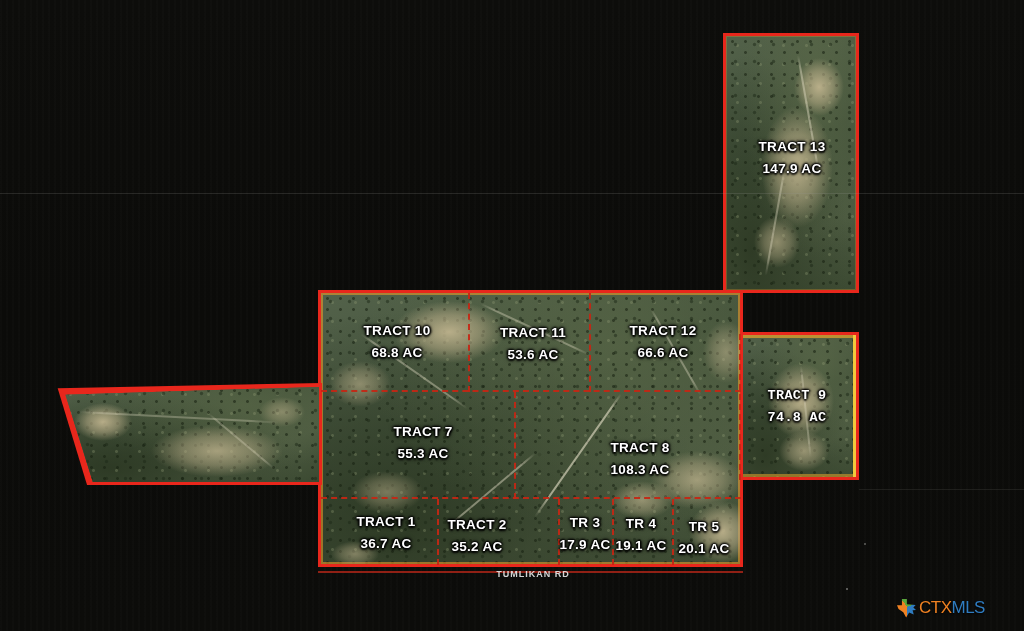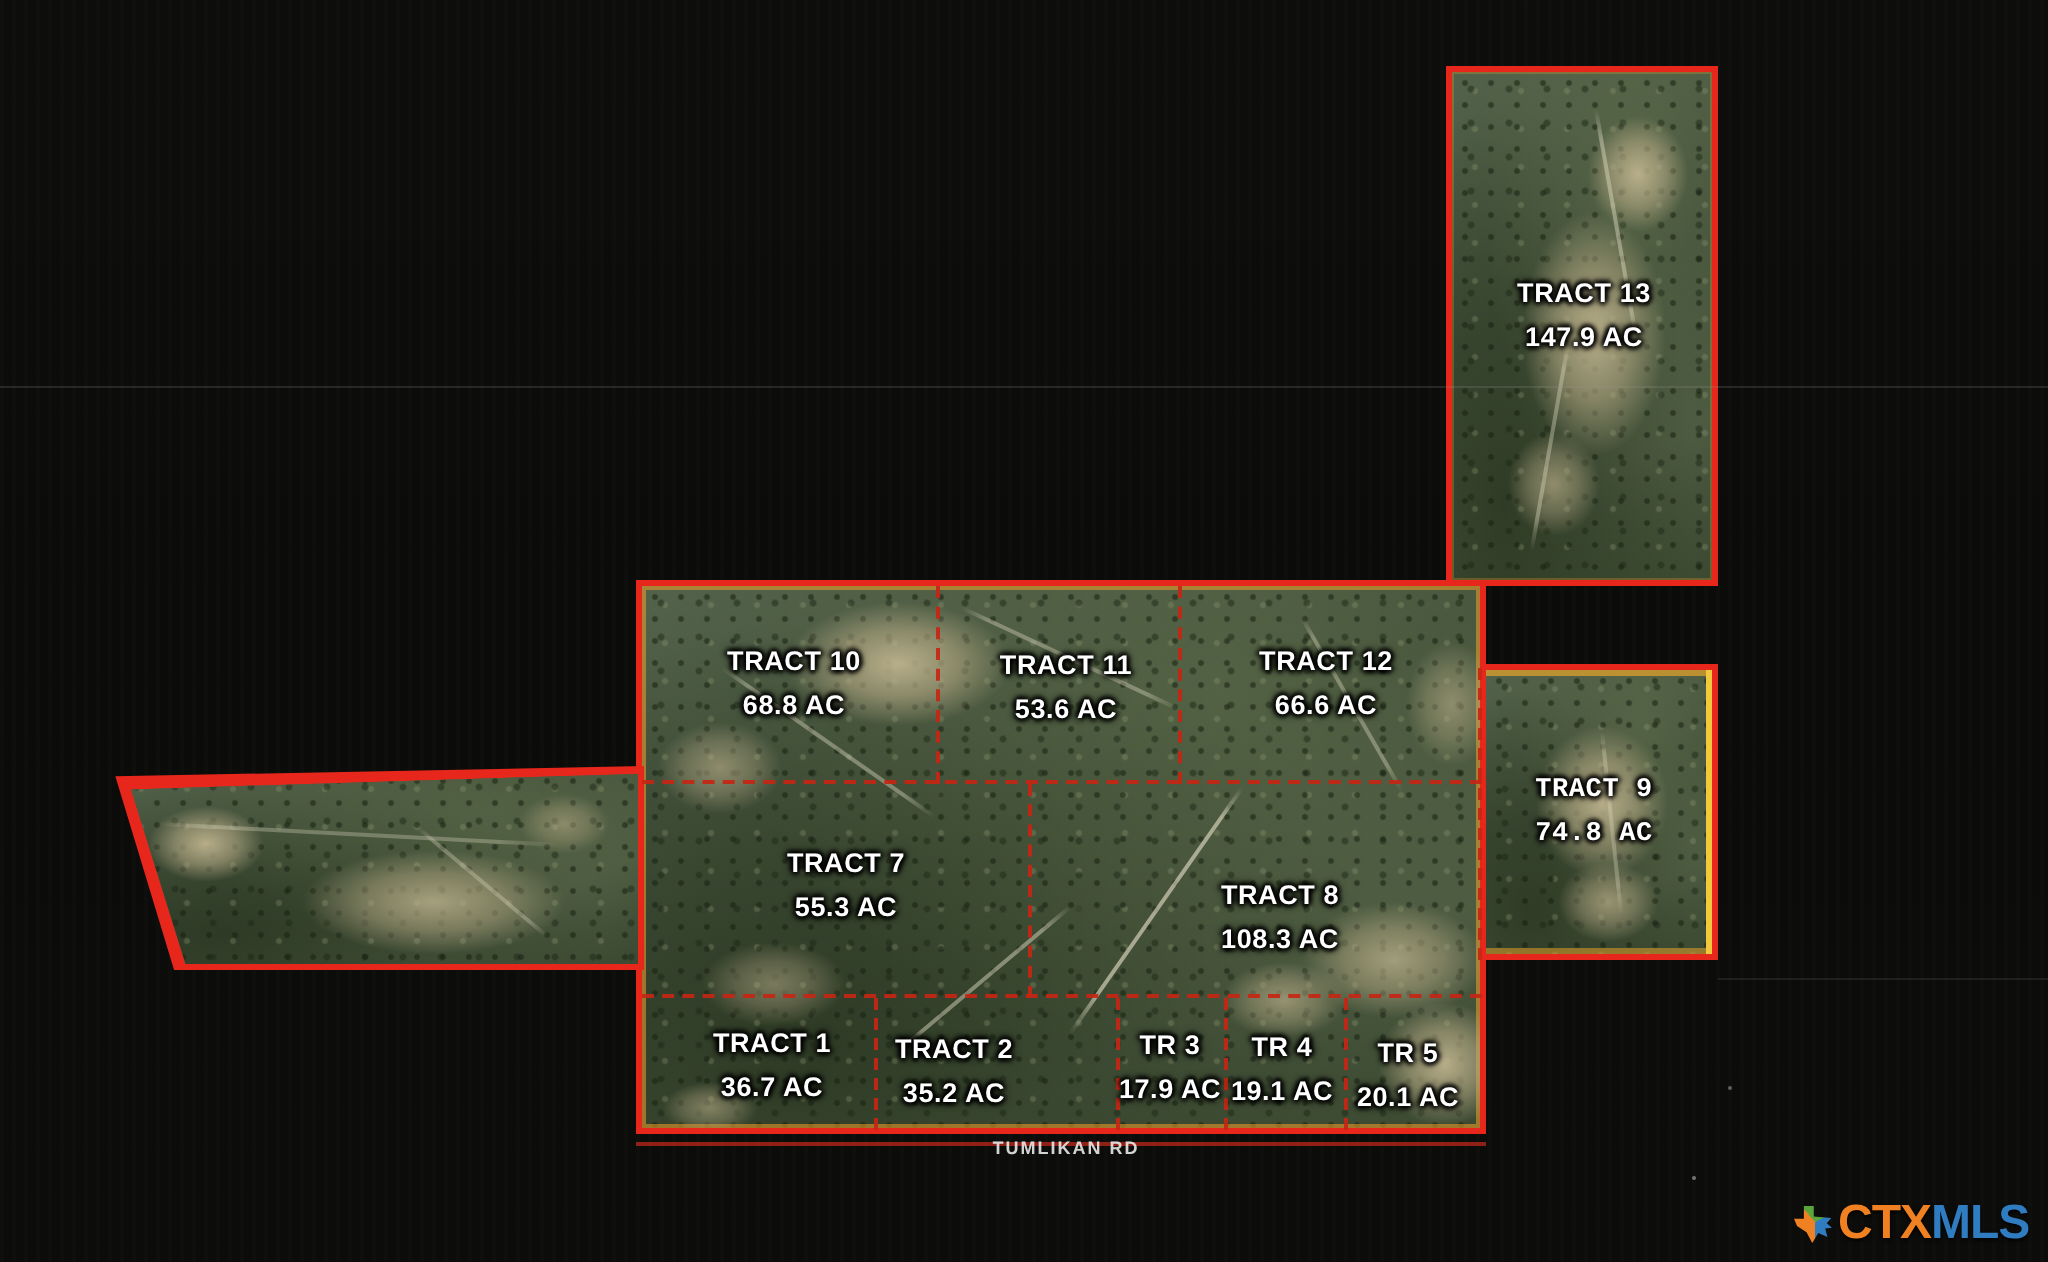--- a/index.html
+++ b/index.html
@@ -52,21 +52,21 @@
     position:absolute; left:533px; top:569px; transform:translateX(-50%);
     height:9px; overflow:hidden; color:#e9e9e9; font-size:9px; font-weight:700;
     letter-spacing:1px; z-index:11; opacity:.9; white-space:nowrap;
   }
 
   
   #logo { position:absolute; left:897px; top:598px; z-index:15; display:flex; align-items:center; }
   #tx-icon { width:19px; height:19px; margin-right:3px; display:inline-block;
     background:conic-gradient(from -40deg at 55% 42%, #5aa63c 0 105deg, #2f7cc0 105deg 220deg, #ef8122 220deg 360deg);
     clip-path:polygon(26% 0, 52% 0, 52% 30%, 98% 34%, 86% 48%, 100% 60%, 82% 62%, 88% 84%, 64% 74%, 48% 100%, 33% 72%, 8% 55%, 0 36%, 26% 36%); }
-  .logo-txt { font-size:24px; font-weight:700; letter-spacing:-.5px;
+  .logo-txt { font-size:17px; font-weight:400; letter-spacing:-.5px;
     text-shadow:0 1px 2px rgba(0,0,0,.9); }
   #logo-ctx { color:#ef8122; }
   #logo-mls { color:#2f7cc0; }
 </style>
 </head>
 <body>
 
 <div id="stage">
 
   <div class="terrain terrain-tan outline-red" style="left:723px; top:33px; width:136px; height:260px; box-shadow:inset 0 0 0 1px rgba(245,160,40,.28);">

